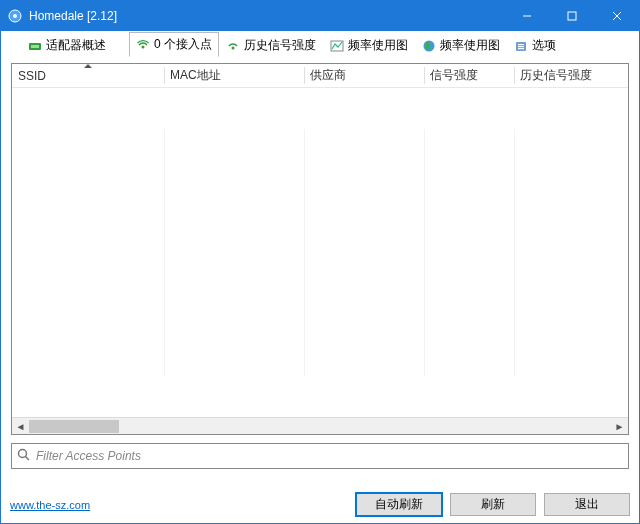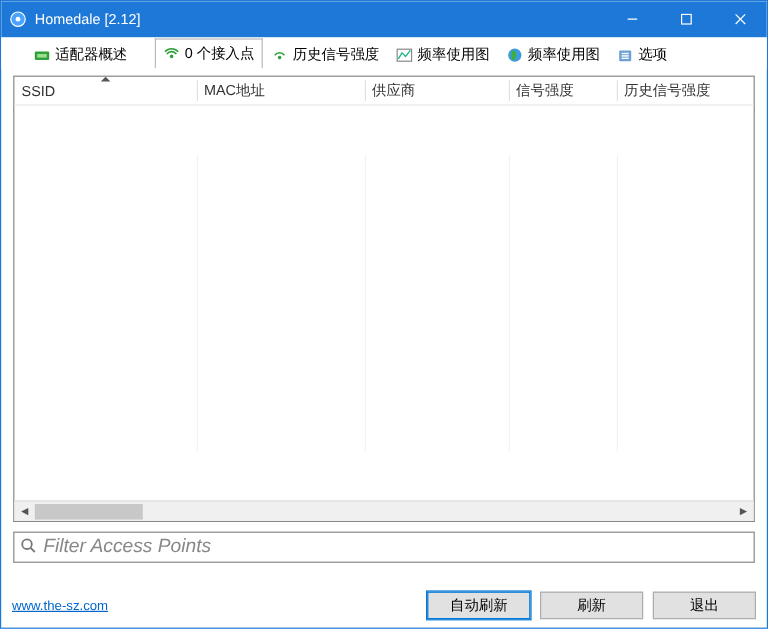--- a/index.html
+++ b/index.html
@@ -157,21 +157,21 @@
     border: 1px solid #888;
     display: flex;
     align-items: center;
     padding: 0 4px;
     gap: 4px;
   }
   .filterbox input {
     border: none;
     outline: none;
     flex: 1;
-    font-size: 16px;
+    font-size: 12px;
     color: #000;
     font-style: italic;
     font-family: inherit;
   }
   .filterbox input::placeholder { color: #888; font-style: italic; }
   .bottombar {
     position: absolute;
     left: 0; right: 0;
     bottom: 8px;
     display: flex;

